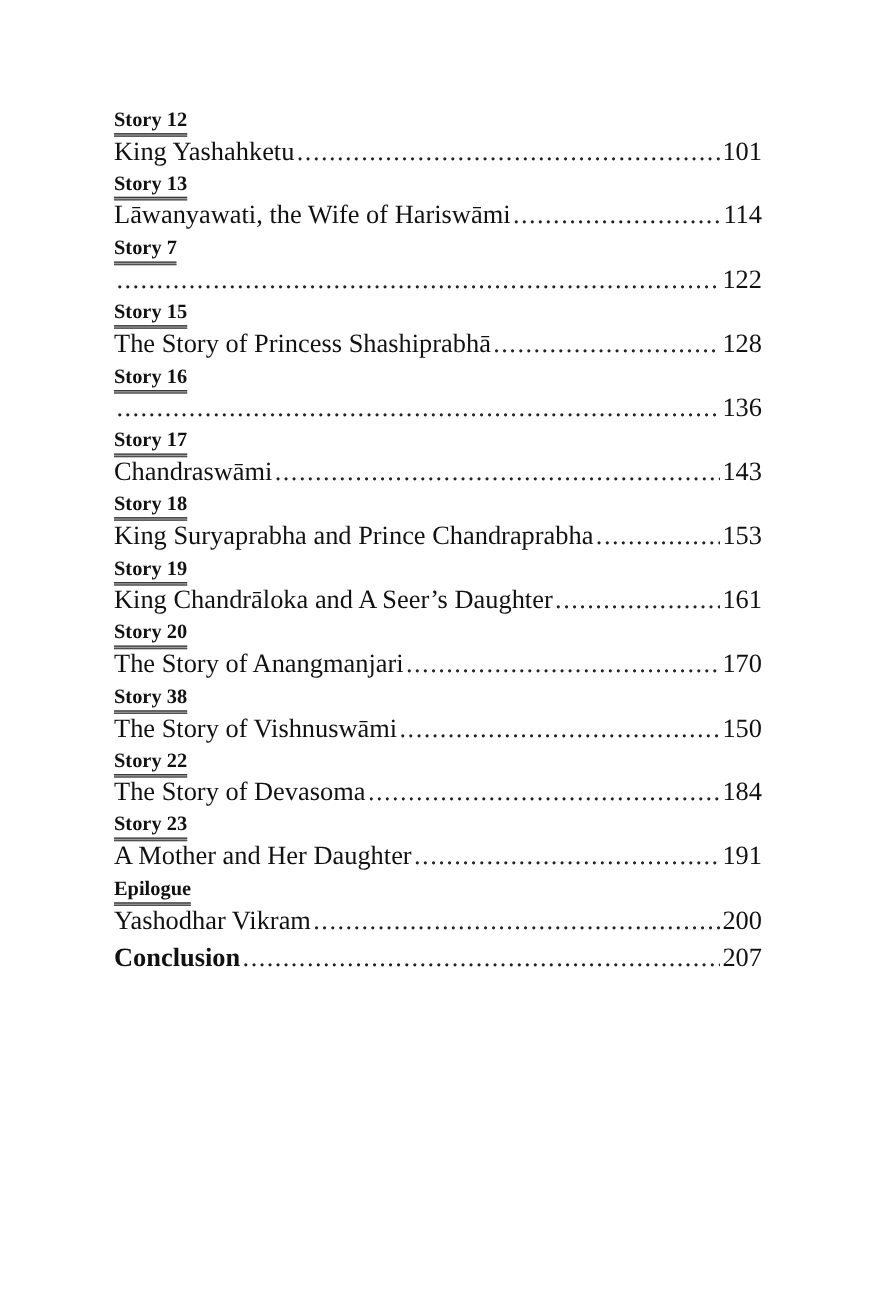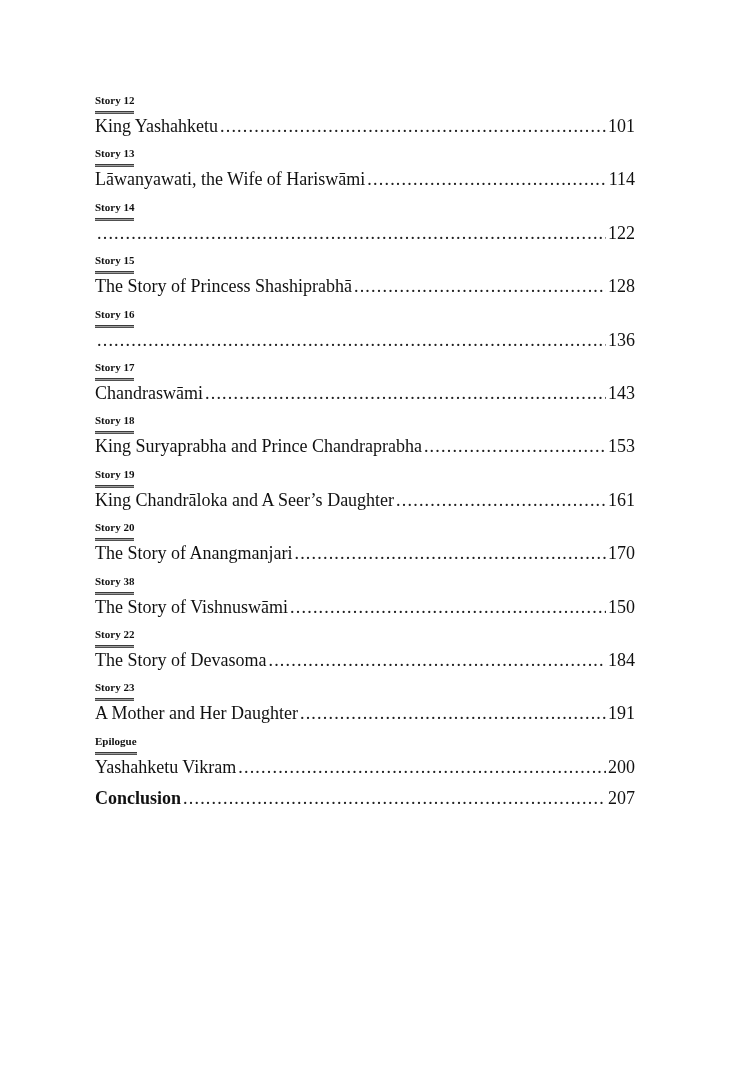--- a/index.html
+++ b/index.html
@@ -23,21 +23,21 @@
     }
     .block {
       height: 53.4px;
       position: relative;
     }
     .heading {
       position: absolute;
       left: 0;
       top: 0;
       font-weight: bold;
-      font-size: 11px;
+      font-size: 17px;
       line-height: 20px;
       display: inline-block;
       padding-bottom: 1px;
       border-bottom: 3px double #222;
     }
     .heading::after {
       content: "";
       position: absolute;
       left: 0; right: 0;
       bottom: -3px;
@@ -45,21 +45,21 @@
       background: linear-gradient(#444, #777);
       opacity: 0.6;
     }
     .entry {
       position: absolute;
       left: 0;
       top: 26px;
       width: 540px;
       display: flex;
       align-items: baseline;
-      font-size: 18px;
+      font-size: 22px;
       line-height: 20px;
       white-space: nowrap;
     }
     .entry .title {
       flex: 0 0 auto;
     }
     .entry .leader {
       flex: 1 1 auto;
       overflow: hidden;
       margin: 0 2px;
@@ -101,21 +101,21 @@
   </div>
   <div class="block">
     <span class="heading">Story 13</span>
     <div class="entry">
       <span class="title">Lāwanyawati, the Wife of Hariswāmi</span>
       <span class="leader"></span>
       <span class="page">114</span>
     </div>
   </div>
   <div class="block">
-    <span class="heading">Story 14</span>
+    <span class="heading">Story 7</span>
     <div class="entry">
       <span class="leader"></span>
       <span class="page">122</span>
     </div>
   </div>
   <div class="block">
     <span class="heading">Story 15</span>
     <div class="entry">
       <span class="title">The Story of Princess Shashiprabhā</span>
       <span class="leader"></span>
@@ -181,21 +181,21 @@
     <span class="heading">Story 23</span>
     <div class="entry">
       <span class="title">A Mother and Her Daughter</span>
       <span class="leader"></span>
       <span class="page">191</span>
     </div>
   </div>
   <div class="block">
     <span class="heading">Epilogue</span>
     <div class="entry">
-      <span class="title">Yashahketu Vikram</span>
+      <span class="title">Yashodhar Vikram</span>
       <span class="leader"></span>
       <span class="page">200</span>
     </div>
   </div>
 
   <div class="conclusion">
     <div class="entry bold">
       <span class="title">Conclusion</span>
       <span class="leader"></span>
       <span class="page">207</span>

